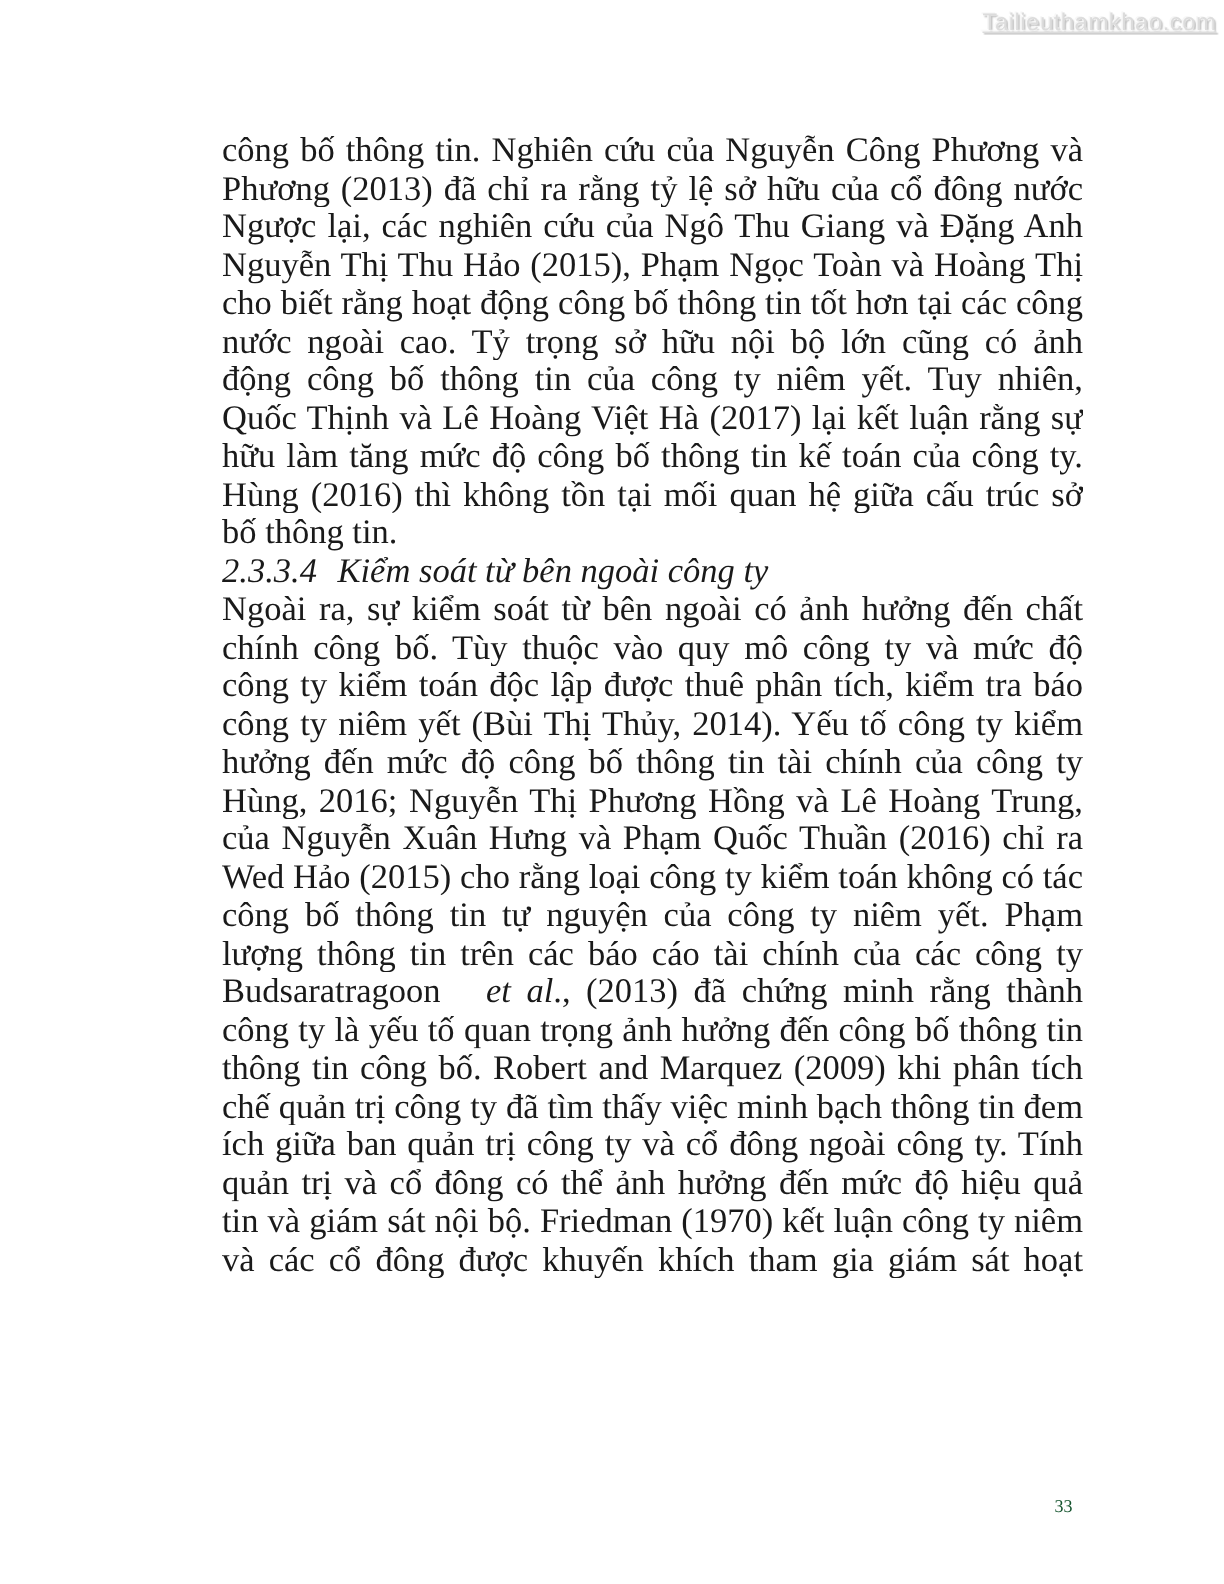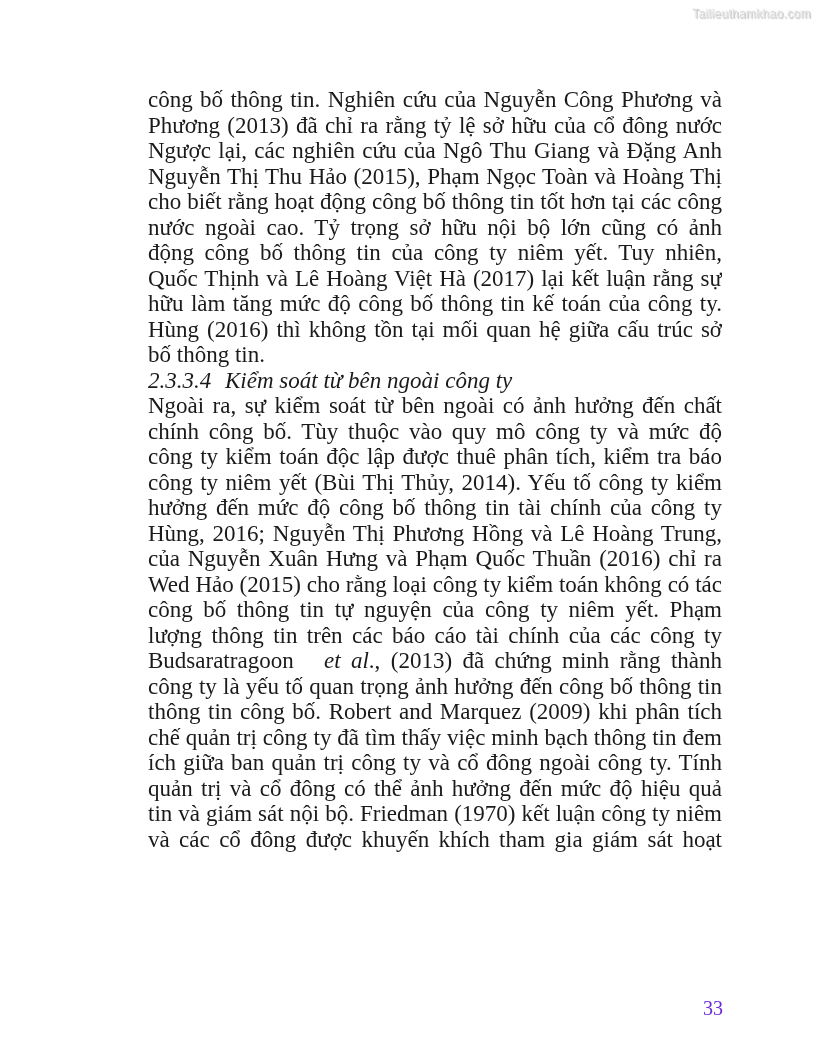--- a/index.html
+++ b/index.html
@@ -8,24 +8,25 @@
     background: #ffffff;
     position: relative;
     overflow: hidden;
     font-family: "Liberation Serif", "DejaVu Serif", serif;
     color: #1a1a1a;
   }
   .watermark {
     position: absolute;
     top: 7px; right: 5px;
     font-family: "Liberation Sans", "DejaVu Sans", sans-serif;
-    font-size: 12px;
+    font-size: 16px;
     color: #dcdcdc;
     text-shadow: -1px -1px 0 #f7f7f7, 1px 1px 1px #bfbfbf;
     letter-spacing: 0.3px;
+    text-decoration: underline;
   }
   .content {
     position: absolute;
     left: 148px; top: 87px;
     width: 574px;
     font-size: 23px;
     line-height: 25.5px;
   }
   .para { margin: 0; }
   .line {
@@ -39,22 +40,22 @@
   .heading {
     height: 25.5px;
     font-style: italic;
     white-space: nowrap;
   }
   .heading .h-num { display: inline-block; min-width: 77px; }
   .page-number {
     position: absolute;
     top: 997px; left: 703px;
     width: 34px;
-    font-size: 20px;
-    color: #6d28d9;
+    font-size: 12px;
+    color: #14532d;
   }
 </style>
 </head>
 <body>
 
 <div class="watermark">Tailieuthamkhao.com</div>
 
 <div class="content">
   <div class="para" id="para-0">
       <div class="line">công bố thông tin. Nghiên cứu của Nguyễn Công Phương và Nguyễn Thị Thanh</div>

